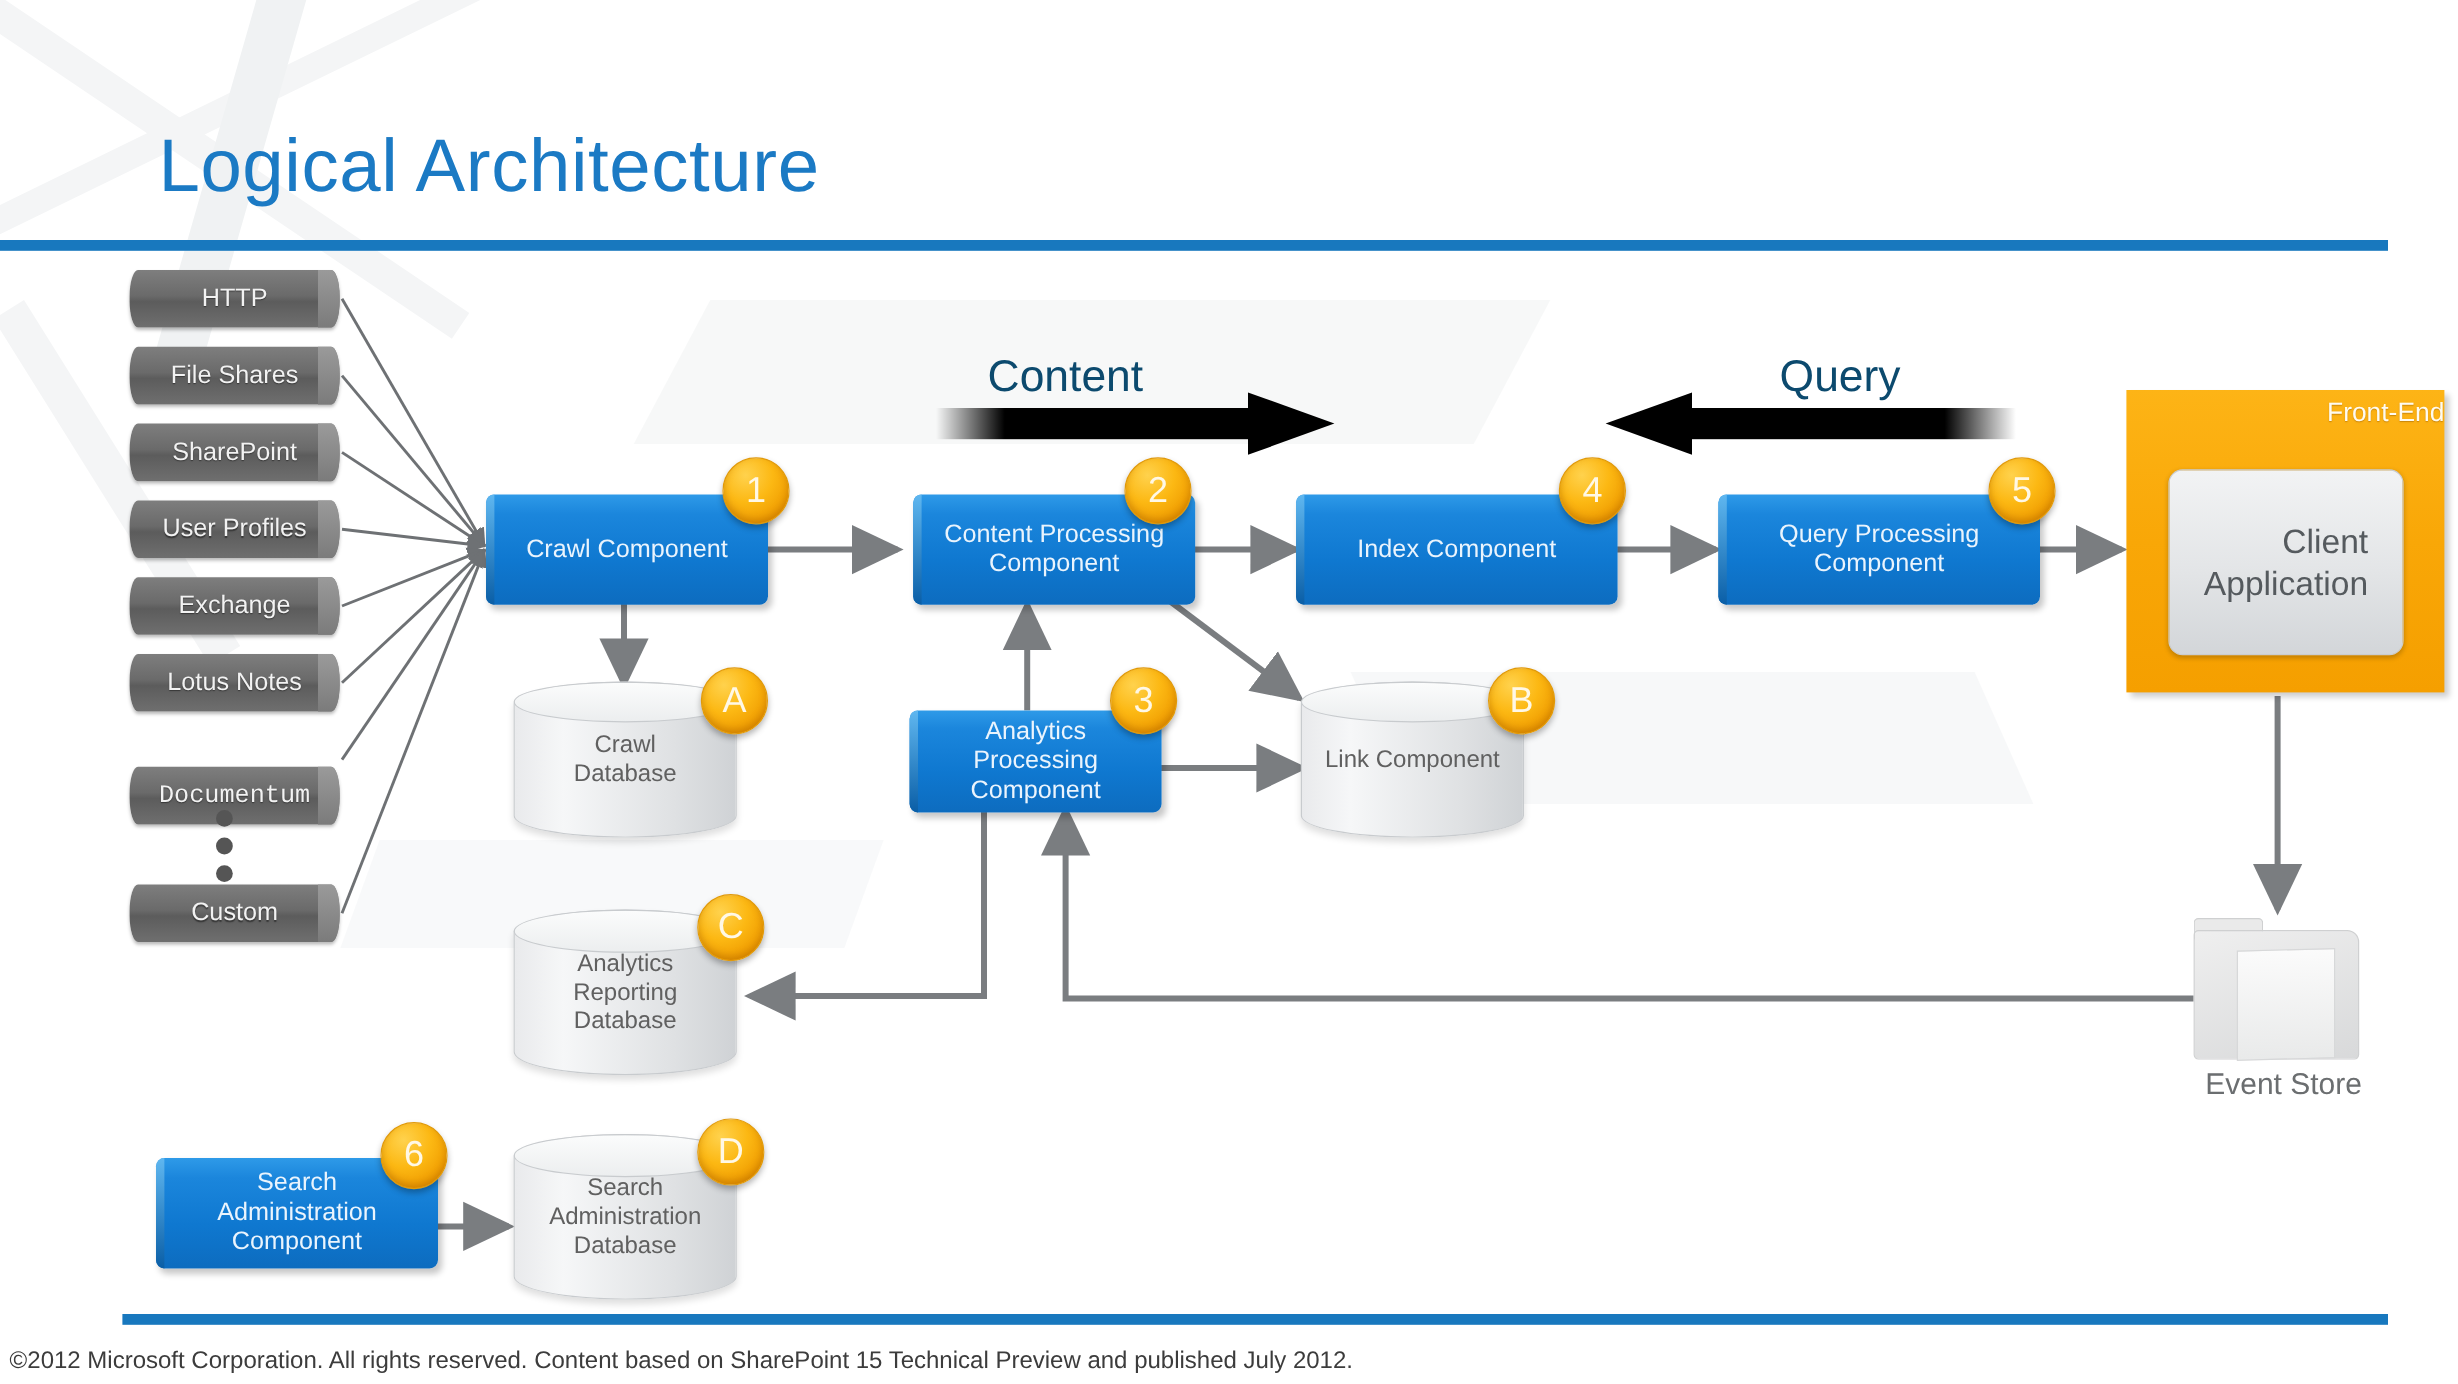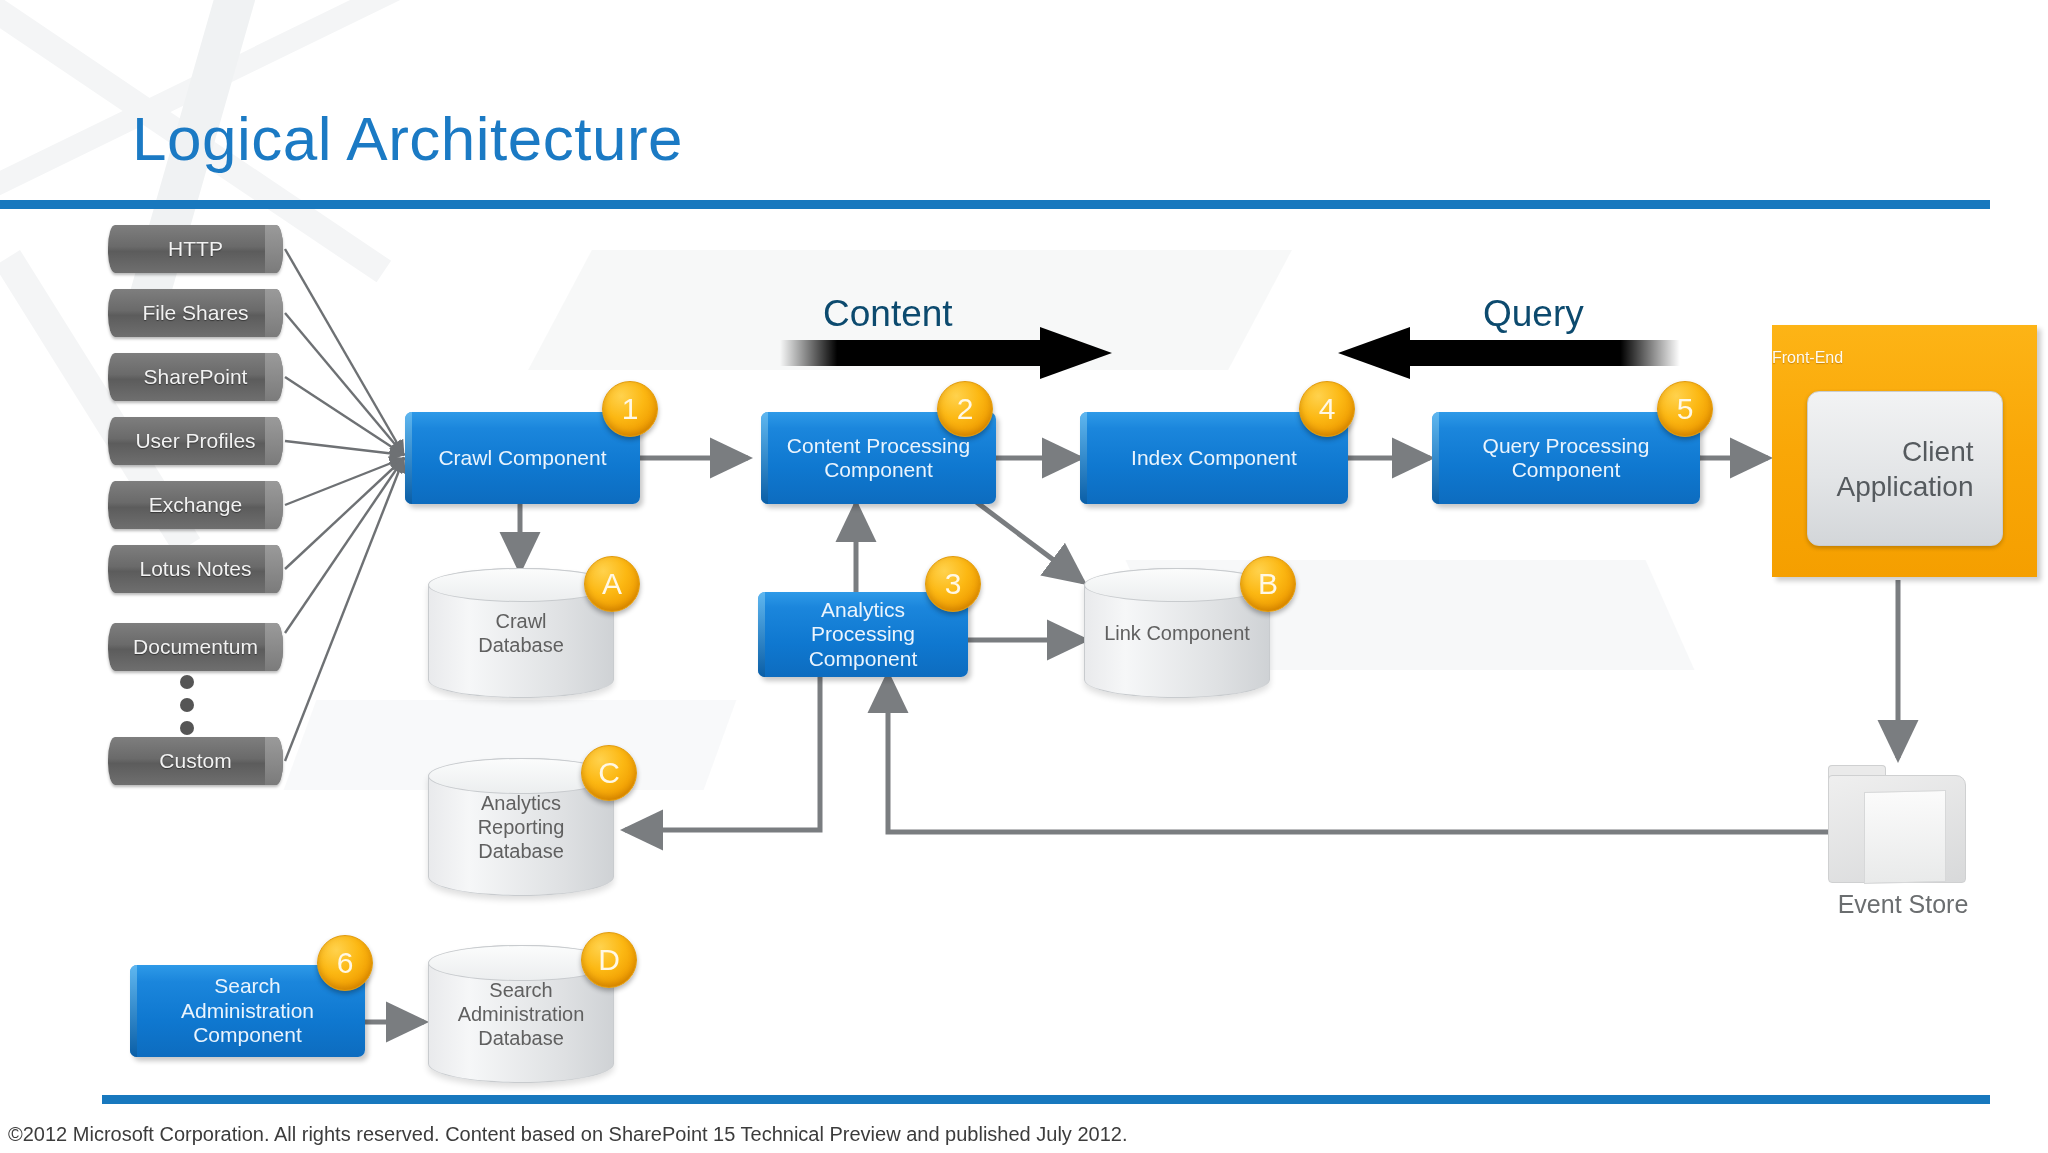--- a/index.html
+++ b/index.html
@@ -103,22 +103,22 @@
     z-index:20;
   }
 
   
   .frontend {
     position:absolute; left:1772px; top:325px; width:265px; height:252px;
     background:linear-gradient(180deg,#fdb416 0%,#f9a707 50%,#f59f00 100%);
     box-shadow:4px 4px 5px rgba(0,0,0,.2);
   }
   .fe-title {
-    position:absolute; left:0; right:0; top:24px; text-align:left;
-    color:#fffbf0; font-size:16px; text-shadow:0 1px 1px rgba(150,90,0,.5);
+    position:absolute; left:0; right:0; top:6px; text-align:right;
+    color:#fffbf0; font-size:22px; text-shadow:0 1px 1px rgba(150,90,0,.5);
   }
   .fe-inner {
     position:absolute; left:35px; top:66px; width:196px; height:155px;
     background:linear-gradient(180deg,#f2f3f4 0%,#e3e5e7 55%,#d3d6d9 100%);
     border:1px solid #c9ccd0; border-radius:12px;
     display:flex; align-items:center; justify-content:center; text-align:right;
     color:#555a5e; font-size:28px; line-height:1.25;
     box-shadow:0 2px 4px rgba(0,0,0,.22);
   }
 
@@ -177,21 +177,21 @@
     </div>
   <div class="src" style="top:417px;">
       <span>User Profiles</span>
     </div>
   <div class="src" style="top:481px;">
       <span>Exchange</span>
     </div>
   <div class="src" style="top:545px;">
       <span>Lotus Notes</span>
     </div>
-  <div class="src" style="top:623px;">
+  <div class="src" style="top:639px;font-family:Liberation Mono, monospace;">
       <span>Documentum</span>
     </div>
 
   <div class="dots" style="top:675px;">
     <div class="dot"></div>
       <div class="dot"></div>
       <div class="dot"></div>
   </div>
 
   <div class="src" style="top:737px;">

